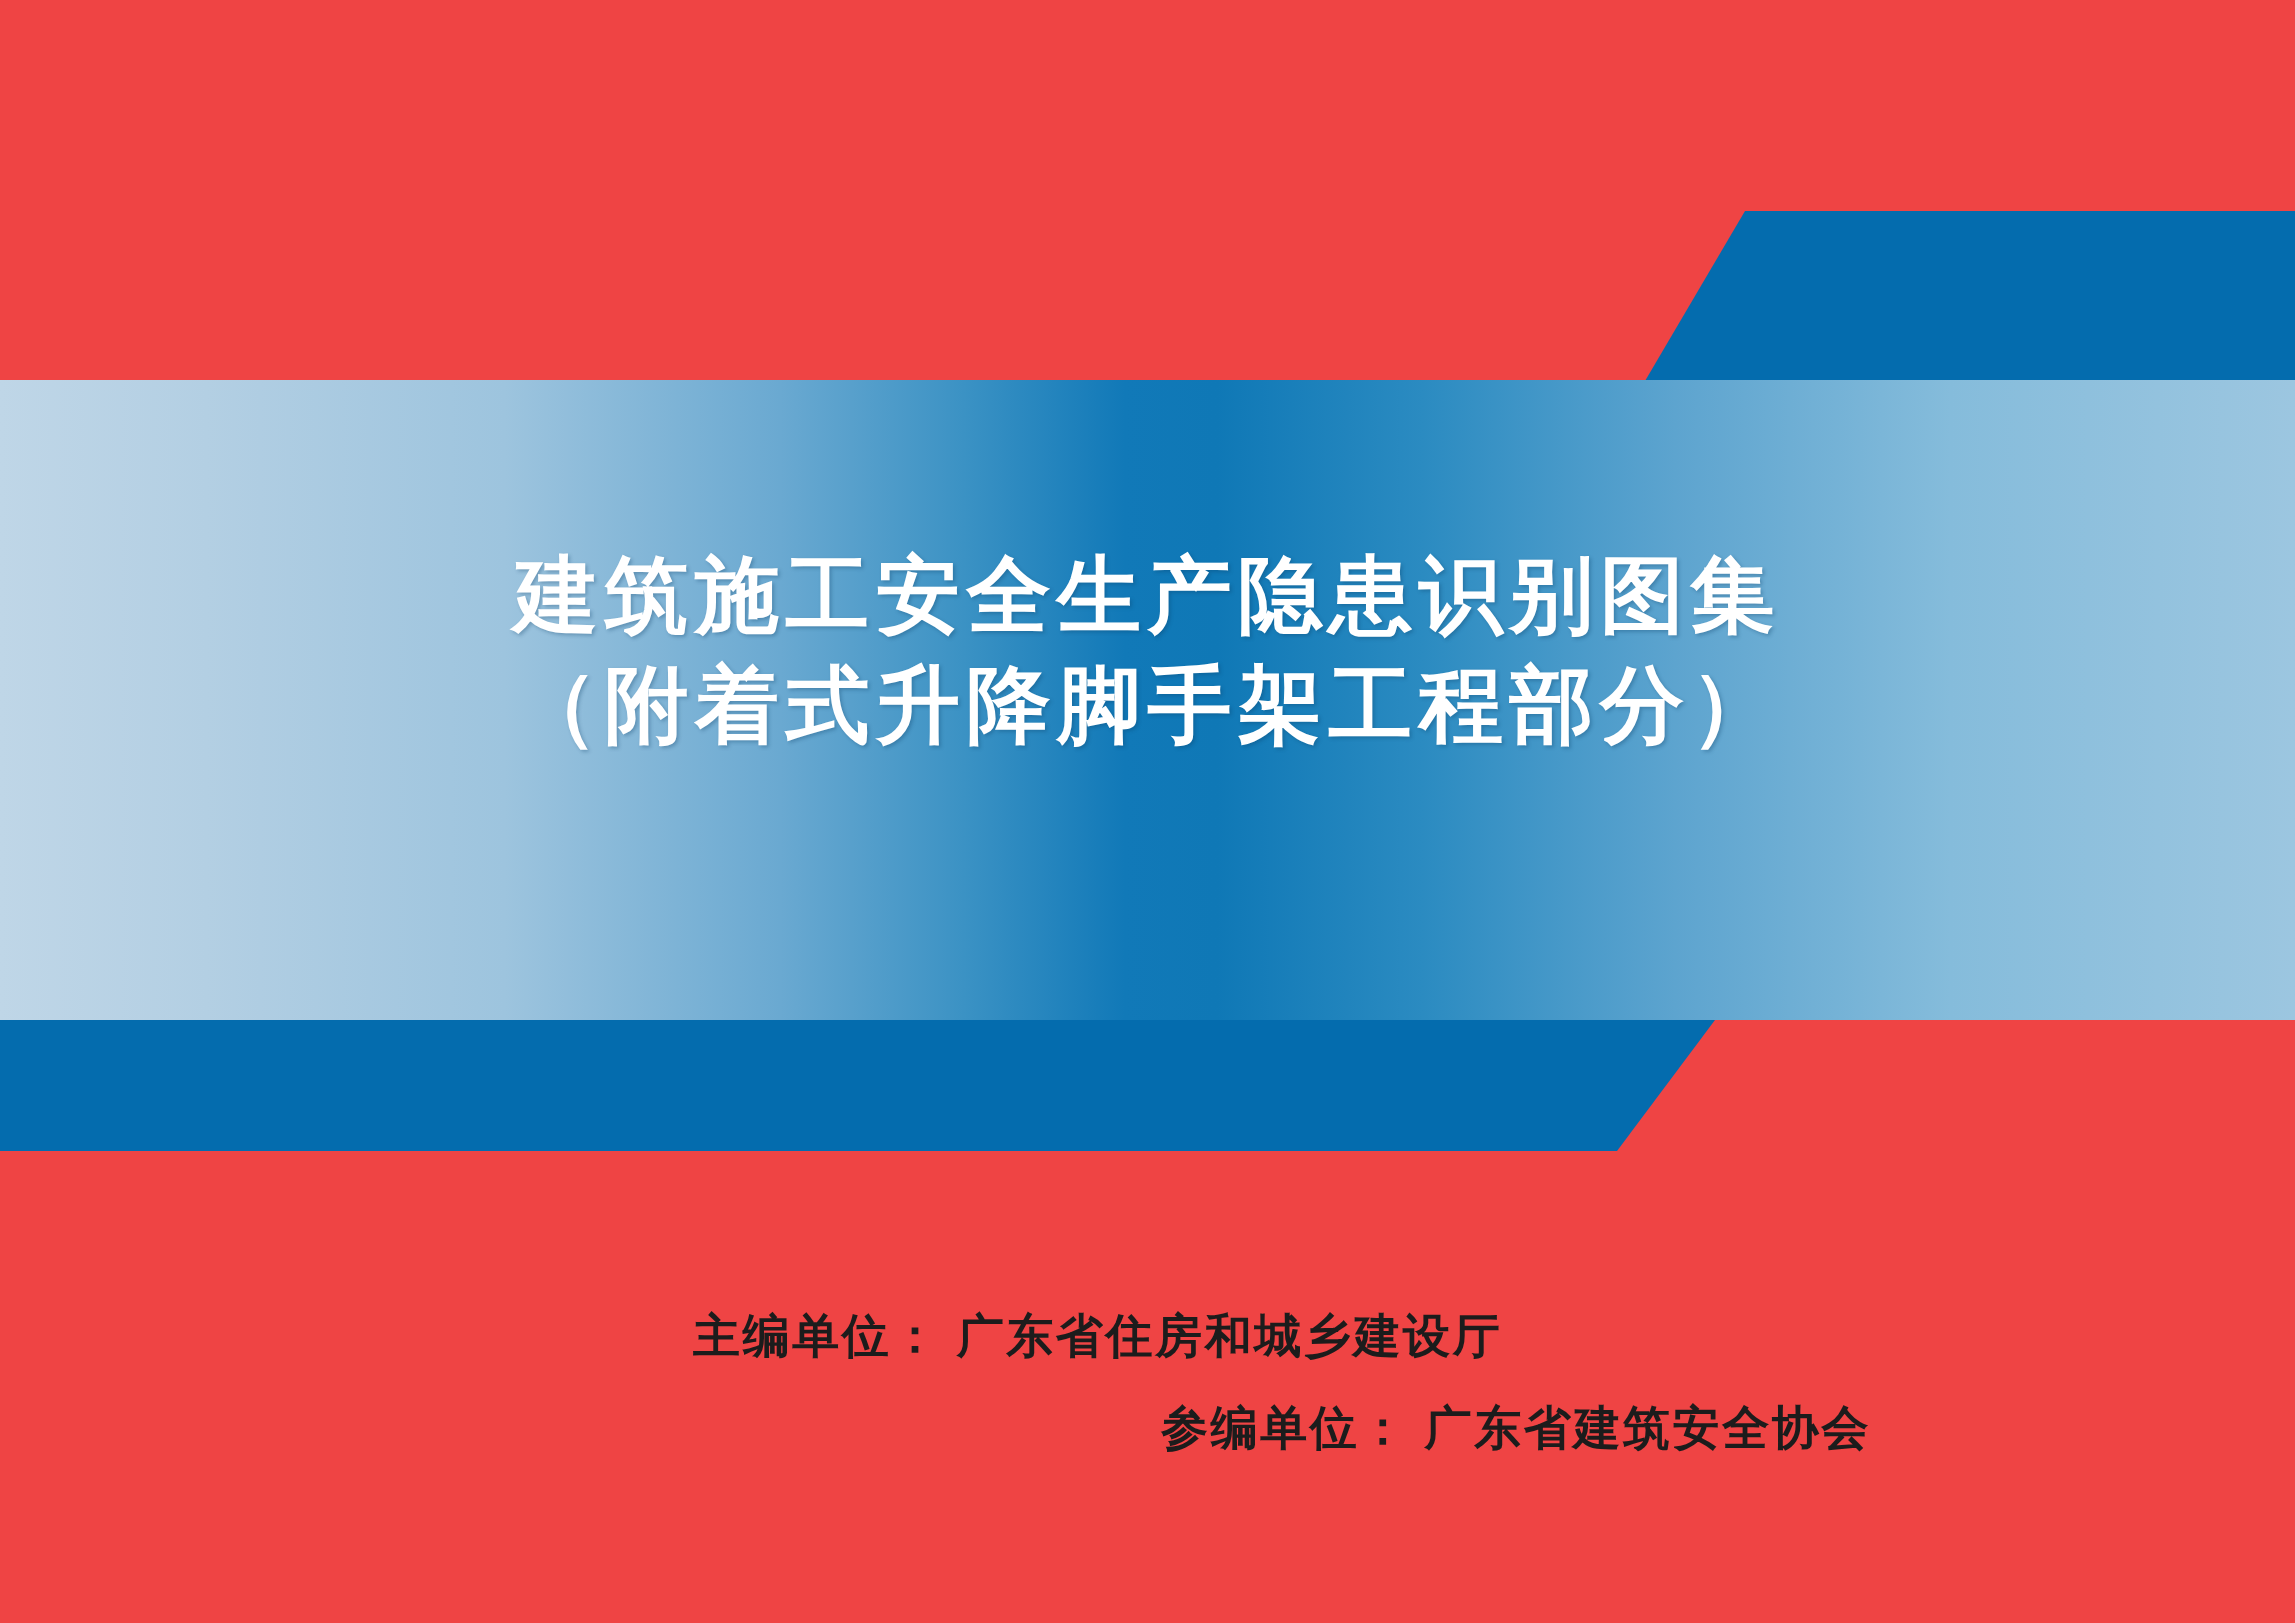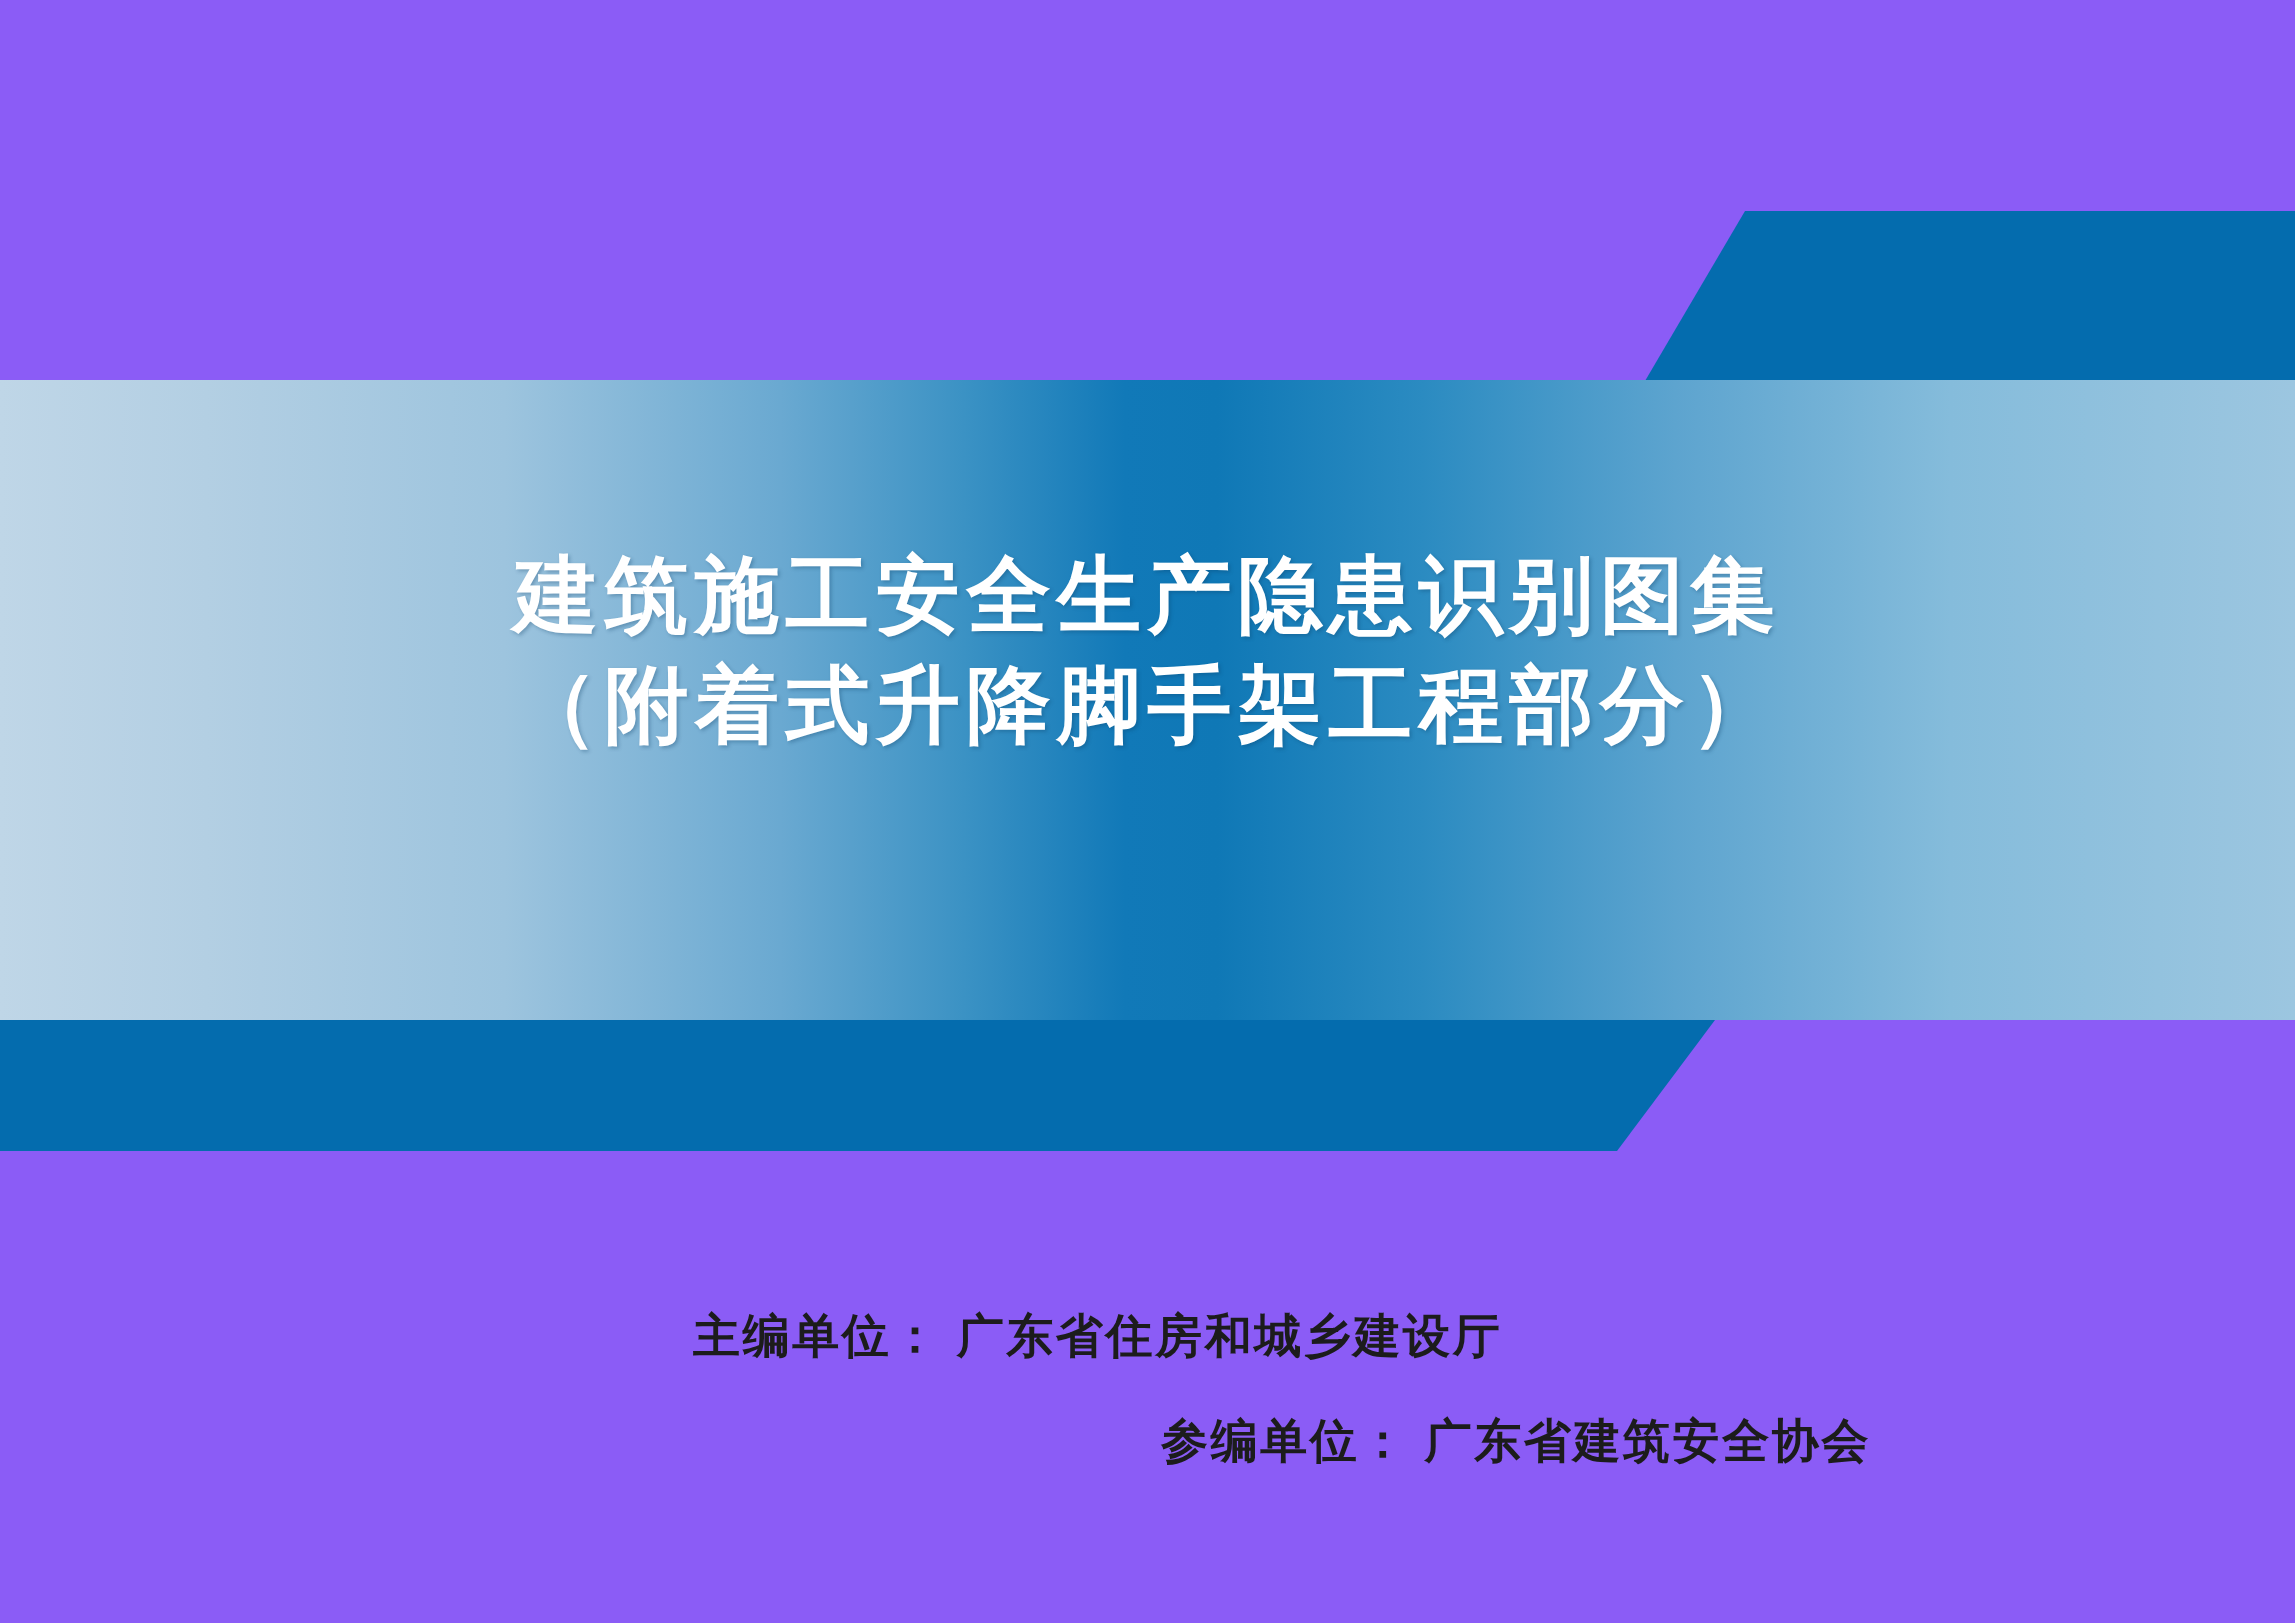--- a/index.html
+++ b/index.html
@@ -5,21 +5,21 @@
 <style>
   html, body {
     margin: 0;
     padding: 0;
     background: #ffffff;
   }
   #page {
     position: relative;
     width: 2295px;
     height: 1623px;
-    background: #8b5cf6;
+    background: #ef4444;
     overflow: hidden;
     font-family: "Liberation Sans", "DejaVu Sans", sans-serif;
   }
 
   
 
   
   #shape-top-right {
     position: absolute;
     left: 1604px;
@@ -96,21 +96,21 @@
   }
   .credit-line {
     display: block;
     color: #1c1c1c;
     font-weight: bold;
     font-size: 47px;
     line-height: 1.0;
     letter-spacing: 2.6px;
     white-space: nowrap;
   }
-  #credit-chief { margin: 0 0 58px 0; }
+  #credit-chief { margin: 0 0 45px 0; }
   #credit-partner { margin: 0; text-align: right; }
 </style>
 </head>
 <body>
 
 <div id="page">
 
   <div id="shape-top-right"></div>
 
   <div id="band-gradient"></div>

